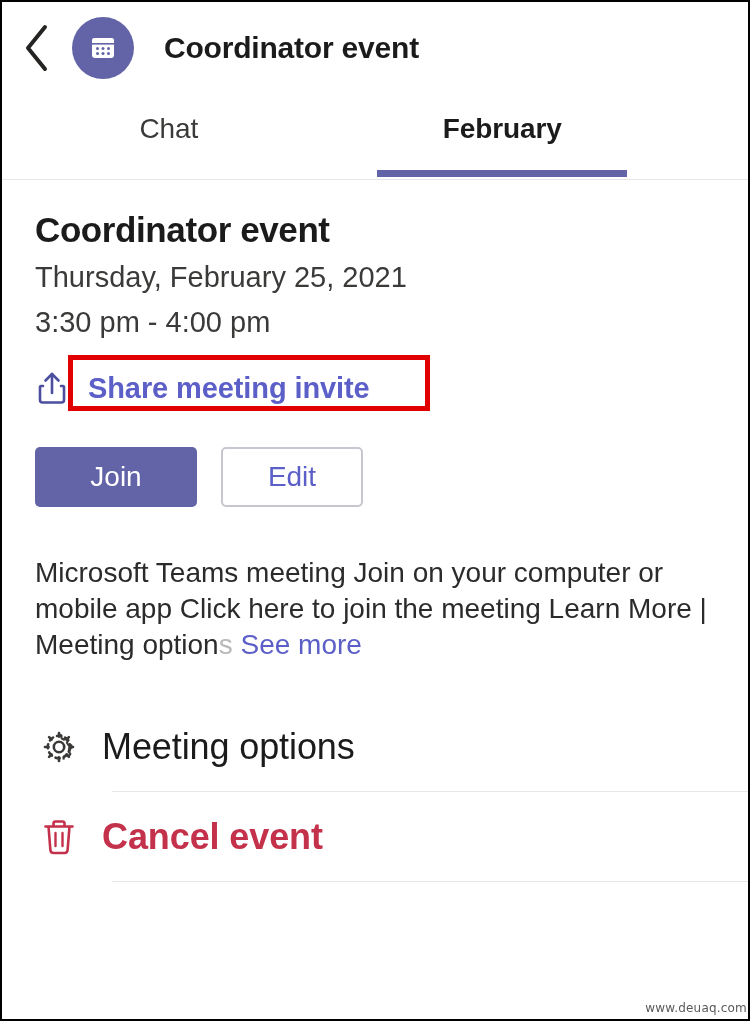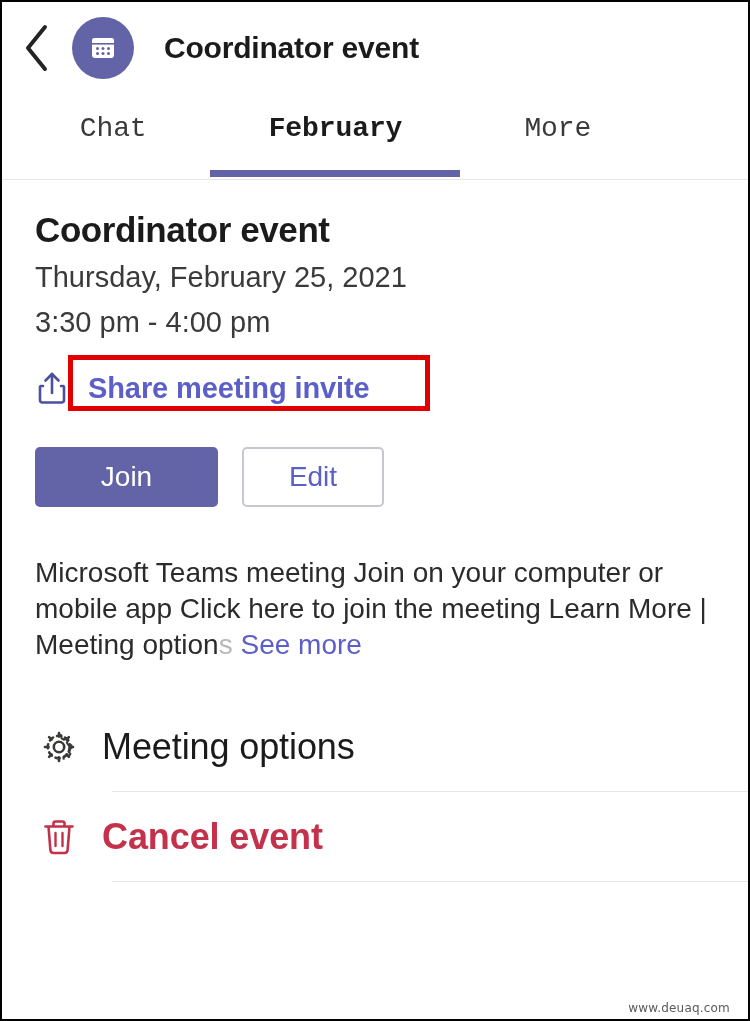--- a/index.html
+++ b/index.html
@@ -65,21 +65,20 @@
   }
 
   
   #tabs {
     position: absolute;
     left: 0;
     top: 95px;
     width: 667px;
     height: 82px;
     display: flex;
-    font-family: Liberation Mono, monospace;
   }
   .tab {
     flex: 1 1 0;
     position: relative;
     display: flex;
     align-items: flex-start;
     justify-content: center;
     padding-top: 16px;
     cursor: pointer;
   }
@@ -178,21 +177,21 @@
     pointer-events: none;
   }
 
   
   #actions {
     margin: 30px 0 0 33px;
     display: flex;
     gap: 24px;
   }
   #join-btn {
-    width: 183px;
+    width: 162px;
     height: 60px;
     background: #6264a7;
     border: none;
     border-radius: 5px;
     color: #ffffff;
     font-family: "Liberation Sans", sans-serif;
     font-size: 28px;
     cursor: pointer;
     padding: 0;
   }
@@ -256,21 +255,21 @@
     left: 110px;
     right: 0;
     bottom: 0;
     height: 1px;
     background: #e6e6e6;
   }
 
   
   #watermark {
     position: absolute;
-    right: 18px;
+    right: 1px;
     bottom: 4px;
     font-size: 12px;
     color: #5a5a5a;
     font-family: "DejaVu Sans", sans-serif;
     letter-spacing: 0.2px;
   }
 </style>
 </head>
 <body>
 
@@ -305,24 +304,20 @@
   </div>
 
   <div id="tabs">
     <div class="tab">
       <span class="tab-label">Chat</span>
 
     </div>
     <div class="tab active">
       <span class="tab-label">February</span>
       <span class="tab-underline"></span>
-    </div>
-    <div class="tab">
-      <span class="tab-label">More</span>
-
     </div>
   </div>
   <div id="tabs-divider"></div>
 
   <div id="body">
 
     <div id="event-title">Coordinator event</div>
     <div id="event-date">Thursday, February 25, 2021</div>
     <div id="event-time">3:30 pm - 4:00 pm</div>
 

